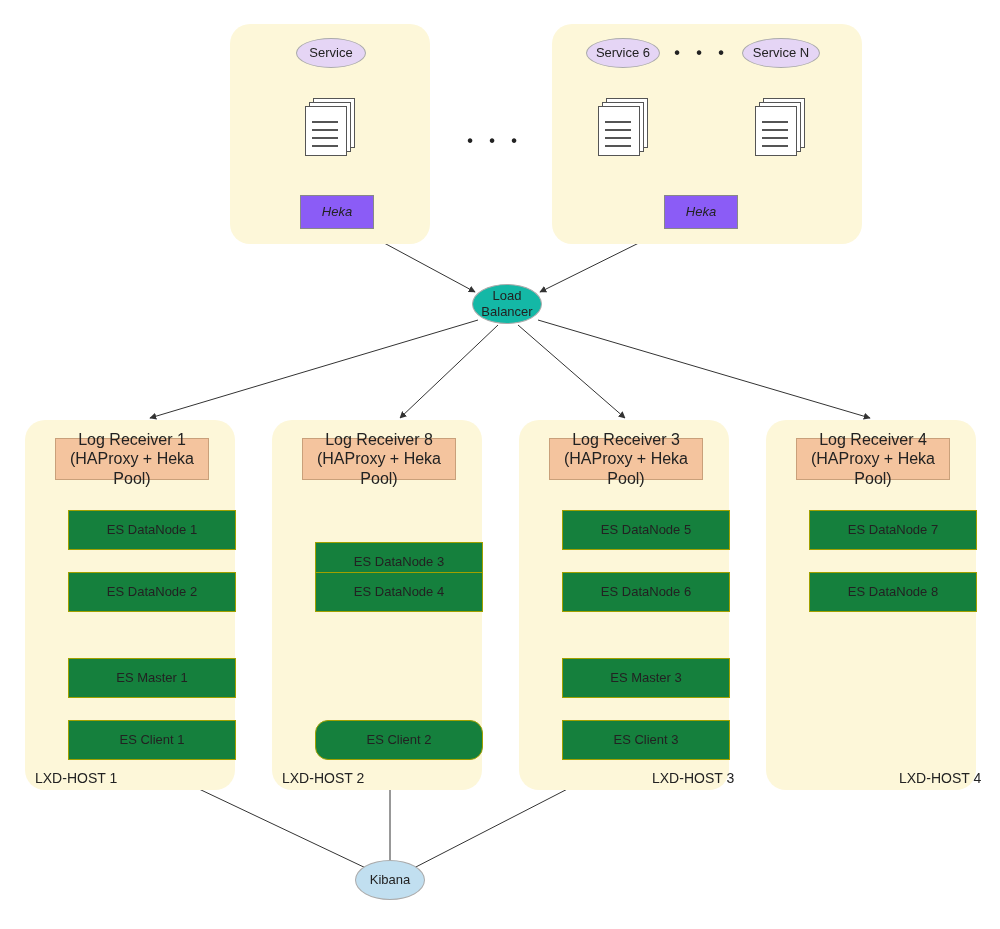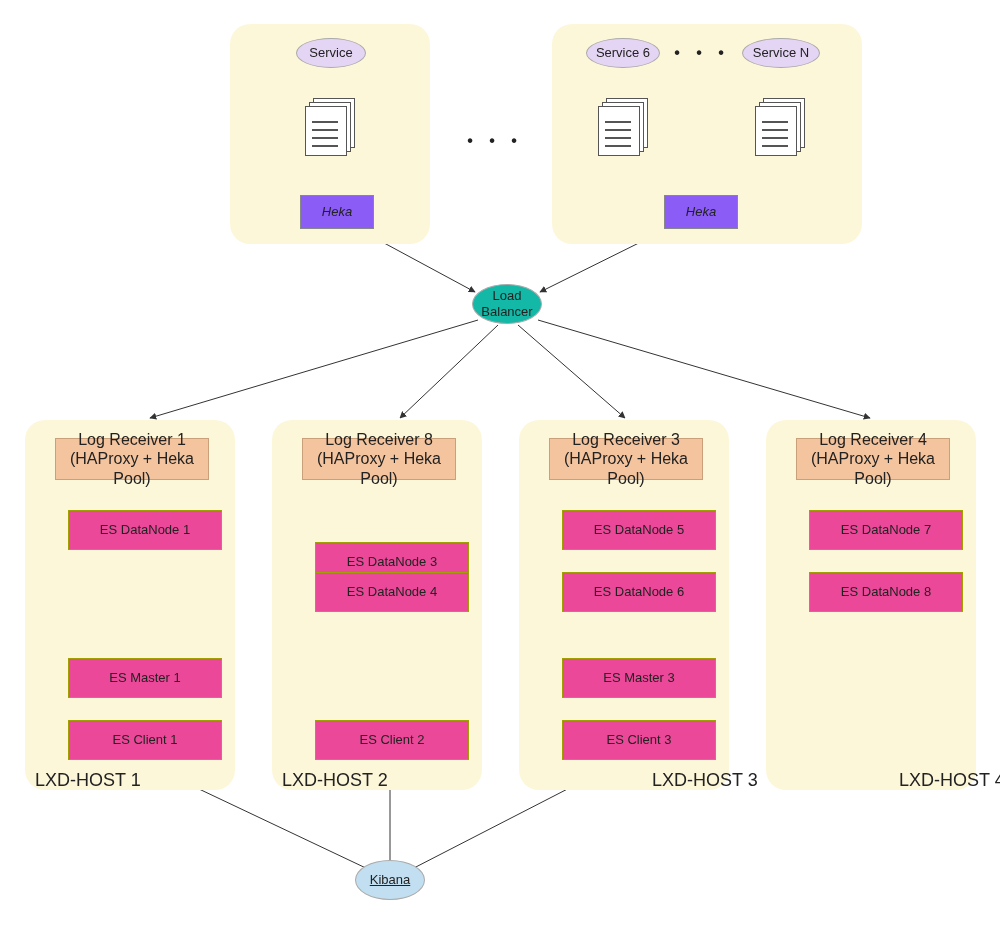--- a/index.html
+++ b/index.html
@@ -39,23 +39,23 @@
     border-radius: 20px;
   }
   .ellipse {
     border-radius: 50%;
     border: 1px solid #aaa;
   }
   .service  { background: #e5d5f5; }
   .lb       { background: #14b8a6; width: 70px; height: 40px; }
   .kibana   { background: #c1dff0; width: 70px; height: 40px; }
   .heka     { background: #8b5cf6; width: 74px; height: 34px; border: 1px solid #888; font-style: italic; }
-  .yellow   { background: #ec4899; border: 1px solid #a0a000; height: 40px; width: 154px; }
+  .yellow   { background: #15803d; border: 1px solid #a0a000; height: 40px; width: 168px; }
   .orange   { background: #f4c49e; border: 1px solid #c9a07a; height: 42px; width: 154px; font-size: 16px; }
-  .hostlbl  { position: absolute; font-size: 18px; }
+  .hostlbl  { position: absolute; font-size: 14px; }
   .dots     { font-weight: bold; letter-spacing: 6px; font-size: 16px; }
 
   
   .docstack { position: absolute; width: 50px; height: 56px; }
   .docstack .page {
     position: absolute;
     width: 40px; height: 48px;
     background: #fff;
     border: 1px solid #555;
   }
@@ -158,46 +158,47 @@
 
   <div class="box ellipse lb" style="left:472px; top:284px;">
     <span><span>Load</span><br><span>Balancer</span></span>
   </div>
 
   <div class="box panel" style="left:25px;  top:420px; width:210px; height:370px;"></div>
   <div class="box orange" style="left:55px;  top:438px;">
     <span><span>Log Receiver 1</span><br><span>(HAProxy + Heka Pool)</span></span>
   </div>
   <div class="box yellow" style="left:68px;  top:510px;">ES DataNode 1</div>
+  <div class="box yellow" style="left:68px;  top:572px;">ES DataNode 2</div>
   <div class="box yellow" style="left:68px;  top:658px;">ES Master 1</div>
   <div class="box yellow" style="left:68px;  top:720px;">ES Client 1</div>
   <div class="hostlbl" style="left:35px; top:770px;">LXD-HOST 1</div>
 
   <div class="box panel" style="left:272px; top:420px; width:210px; height:370px;"></div>
   <div class="box orange" style="left:302px; top:438px;">
     <span><span>Log Receiver 8</span><br><span>(HAProxy + Heka Pool)</span></span>
   </div>
   <div class="box yellow" style="left:315px; top:510px;margin-top:32px;">ES DataNode 3</div>
   <div class="box yellow" style="left:315px; top:572px;">ES DataNode 4</div>
-  <div class="box yellow" style="left:315px; top:720px;">ES Client 2</div>
+  <div class="box yellow" style="left:315px; top:720px;border-radius:13px;">ES Client 2</div>
   <div class="hostlbl" style="left:282px; top:770px;">LXD-HOST 2</div>
 
   <div class="box panel" style="left:519px; top:420px; width:210px; height:370px;"></div>
   <div class="box orange" style="left:549px; top:438px;">
     <span><span>Log Receiver 3</span><br><span>(HAProxy + Heka Pool)</span></span>
   </div>
   <div class="box yellow" style="left:562px; top:510px;">ES DataNode 5</div>
   <div class="box yellow" style="left:562px; top:572px;">ES DataNode 6</div>
   <div class="box yellow" style="left:562px; top:658px;">ES Master 3</div>
   <div class="box yellow" style="left:562px; top:720px;">ES Client 3</div>
   <div class="hostlbl" style="left:652px; top:770px;">LXD-HOST 3</div>
 
   <div class="box panel" style="left:766px; top:420px; width:210px; height:370px;"></div>
   <div class="box orange" style="left:796px; top:438px;">
     <span><span>Log Receiver 4</span><br><span>(HAProxy + Heka Pool)</span></span>
   </div>
   <div class="box yellow" style="left:809px; top:510px;">ES DataNode 7</div>
   <div class="box yellow" style="left:809px; top:572px;">ES DataNode 8</div>
   <div class="hostlbl" style="left:899px; top:770px;">LXD-HOST 4</div>
 
-  <div class="box ellipse kibana" style="left:355px; top:860px;text-decoration:underline;">Kibana</div>
+  <div class="box ellipse kibana" style="left:355px; top:860px;">Kibana</div>
 
 </div>
 
 </body></html>

